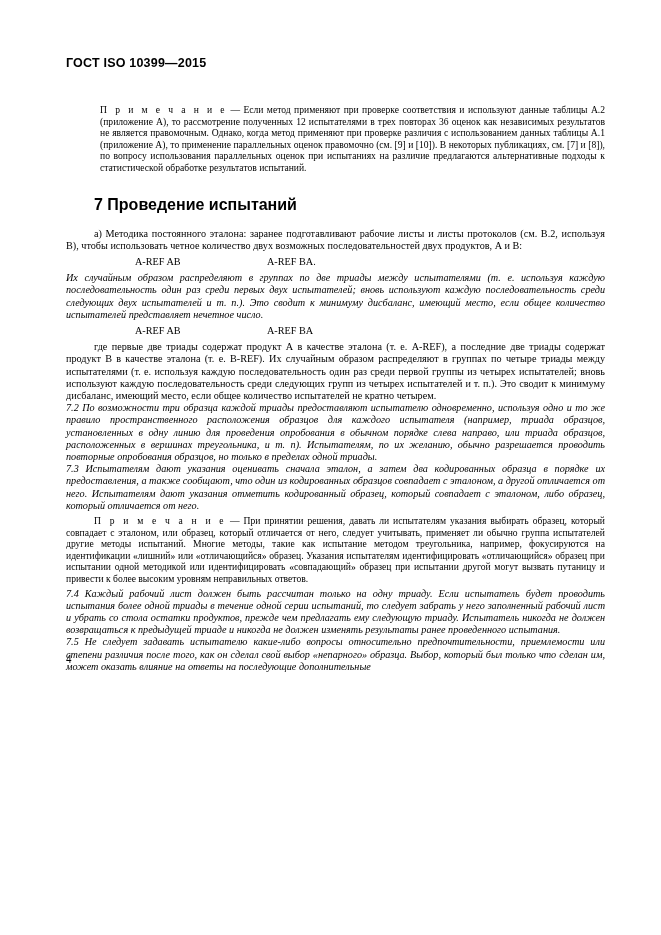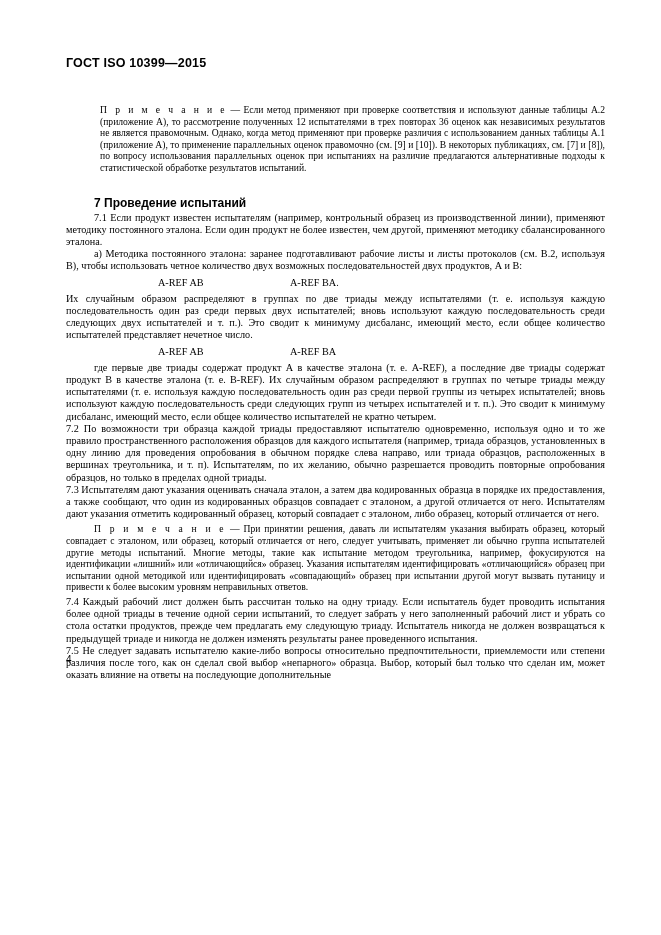--- a/index.html
+++ b/index.html
@@ -34,43 +34,44 @@
     line-height: 11.6px;
     text-align: justify;
     margin: 0 0 0 34px;
     text-indent: 0;
   }
   .note-block .lbl {
     letter-spacing: 2.4px;
   }
   .section-title {
     font-family: "Liberation Sans", sans-serif;
-    font-size: 12px;
+    font-size: 16px;
     font-weight: bold;
-    margin: 22px 0 2px 28px;
+    margin: 22px 0 14px 28px;
   }
   p.body {
     font-size: 10.2px;
     line-height: 12.2px;
     text-align: justify;
     margin: 0;
     text-indent: 28px;
   }
   p.body.noind {
     text-indent: 0;
+    font-style: italic;
   }
   .pairline {
     font-size: 10.2px;
     line-height: 12.2px;
     margin: 4px 0 4px 0;
     display: flex;
     text-align: left;
   }
   .pairline .c1 {
-    margin-left: 92px;
+    margin-left: 69px;
     width: 132px;
   }
   .pairline .c2 {
     width: 150px;
   }
   .note2 {
     font-size: 9.6px;
     line-height: 11.6px;
     text-align: justify;
     margin: 3px 0 0 0;
@@ -94,21 +95,20 @@
 <div class="page">
 
   <div class="header">ГОСТ ISO 10399—2015</div>
 
   <div class="note-block">
     <span class="lbl">П р и м е ч а н и е</span><span> — Если метод применяют при проверке соответствия и используют данные таблицы А.2 (приложение А), то рассмотрение полученных 12 испытателями в трех повторах 36 оценок как независимых результатов не является правомочным. Однако, когда метод применяют при проверке различия с использованием данных таблицы А.1 (приложение А), то применение параллельных оценок правомочно (см. [9] и [10]). В некоторых публикациях, см. [7] и [8]), по вопросу использования параллельных оценок при испытаниях на различие предлагаются альтернативные подходы к статистической обработке результатов испытаний.</span>
   </div>
 
   <div class="section-title">7 Проведение испытаний</div>
 
-  <p class="body">7.1 Если продукт известен испытателям (например, контрольный образец из производственной линии), применяют методику постоянного эталона. Если один продукт не более известен, чем другой, применяют методику сбалансированного эталона.</p>
 
   <p class="body">a) Методика постоянного эталона: заранее подготавливают рабочие листы и листы протоколов (см. В.2, используя В), чтобы использовать четное количество двух возможных последовательностей двух продуктов, А и В:</p>
 
   <div class="pairline">
     <span class="c1">A-REF AB</span>
     <span class="c2">A-REF BA.</span>
   </div>
 
   <p class="body noind">Их случайным образом распределяют в группах по две триады между испытателями (т. е. используя каждую последовательность один раз среди первых двух испытателей; вновь используют каждую последовательность среди следующих двух испытателей и т. п.). Это сводит к минимуму дисбаланс, имеющий место, если общее количество испытателей представляет нечетное число.</p>
 

